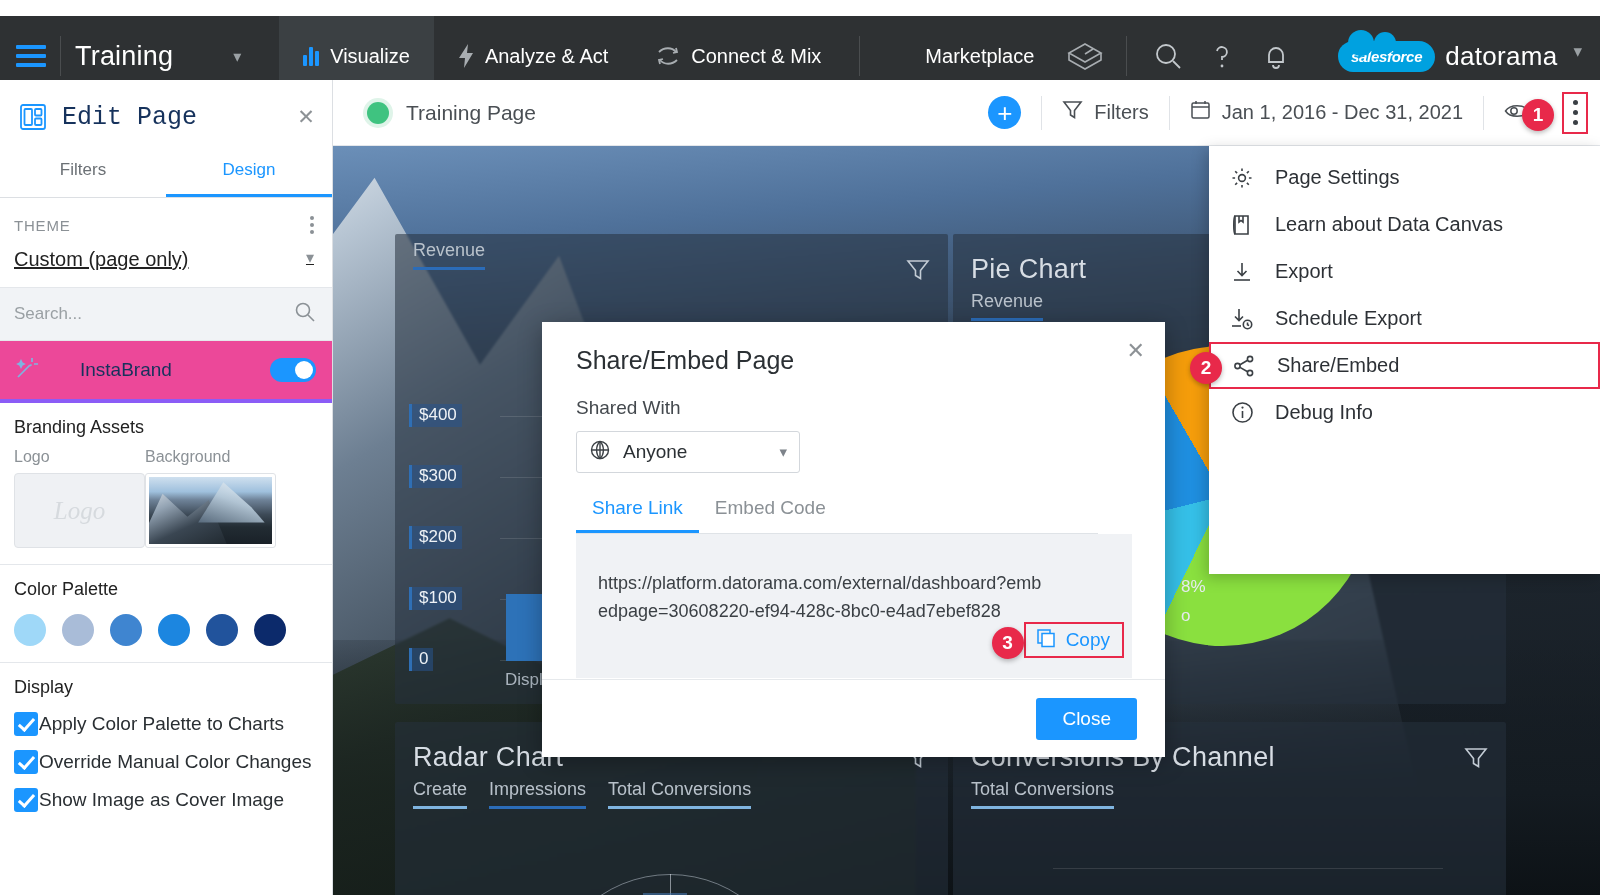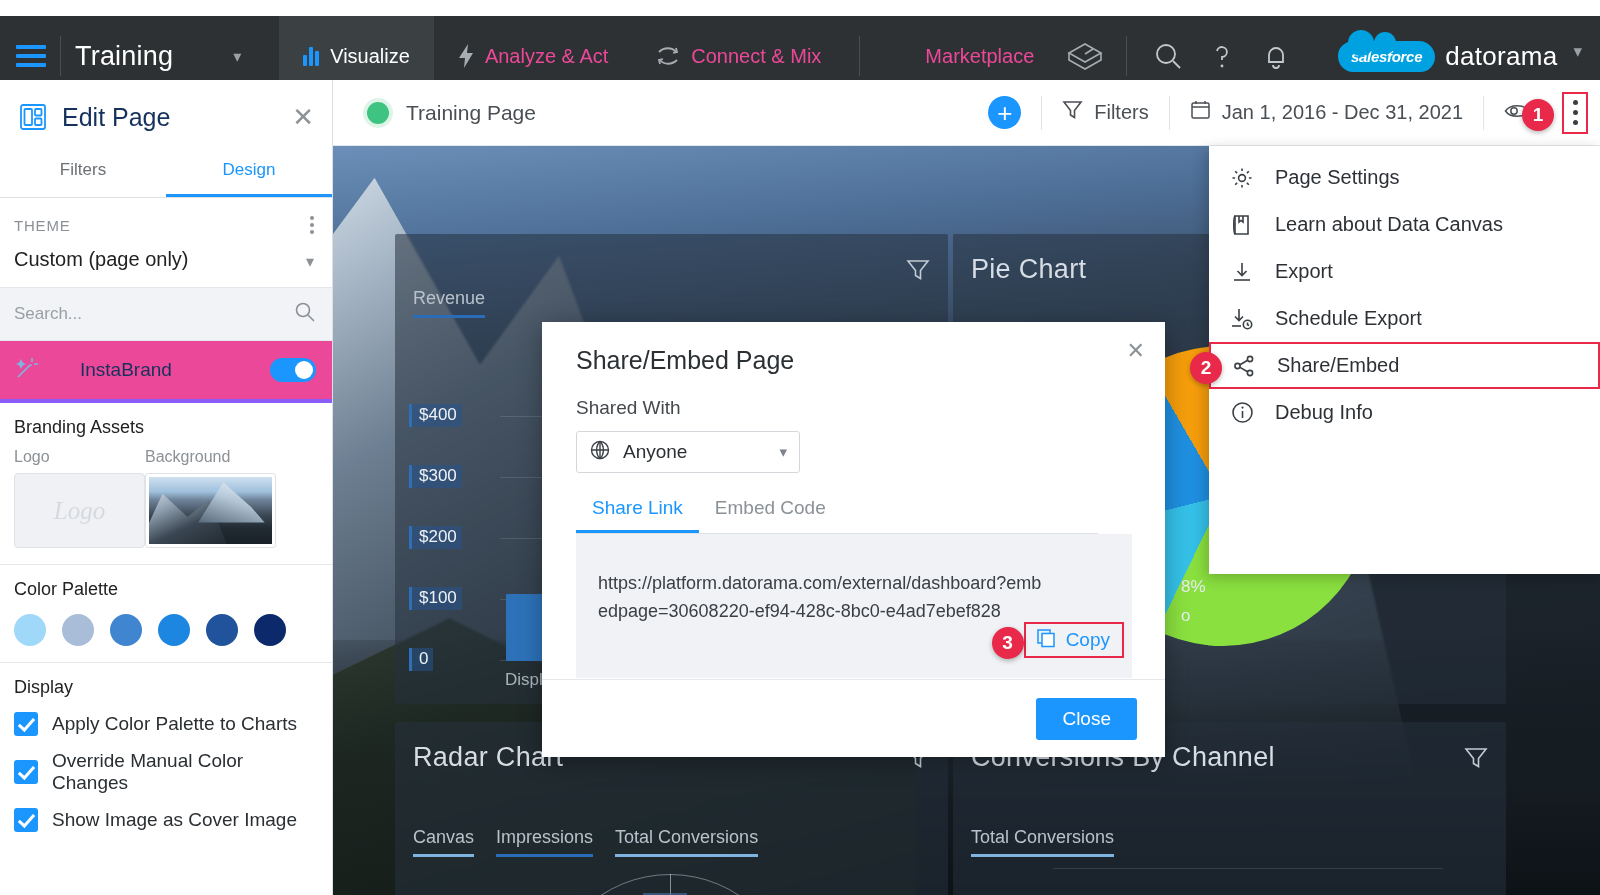--- a/index.html
+++ b/index.html
@@ -17,21 +17,21 @@
     display: flex; align-items: center;
     color: #c8cbcd;
   }
   .hamburger { width: 30px; margin-left: 16px; display: flex; flex-direction: column; gap: 5px; cursor: pointer; }
   .hamburger span { display: block; height: 4px; background: #1b96ff; border-radius: 1px; }
   .nav-div { width: 1px; height: 40px; background: #4a4d4f; margin: 0 14px; }
   .org-name { font-size: 27px; color: #fff; font-weight: 400; letter-spacing: .2px; }
   .org-caret { margin-left: 60px; color: #9aa0a4; font-size: 16px; }
   .nav-tab {
     height: 80px; display: flex; align-items: center; gap: 11px;
-    padding: 0 24px; font-size: 20px; color: #ec4899; cursor: pointer;
+    padding: 0 24px; font-size: 20px; color: #ffffff; cursor: pointer;
     position: relative;
   }
   .nav-tab.active { background: #3b4043; color: #fff; }
   .nav-tab.active::after {
     content: ""; position: absolute; left: 0; right: 0; bottom: 0; height: 4px; background: #1b96ff;
   }
   .nav-icon { display: inline-flex; align-items: center; }
   .icon-bars { display: inline-flex; align-items: flex-end; gap: 2px; height: 19px; }
   .icon-bars i { display: block; width: 4px; background: #1b96ff; border-radius: 1px; }
   .icon-bars i:nth-child(1){ height: 11px; }
@@ -53,38 +53,39 @@
   .sfcloud::before { width: 26px; height: 26px; top: -11px; left: 10px; }
   .sfcloud::after  { width: 22px; height: 22px; top: -9px; left: 36px; }
   .datorama-wd { font-size: 26px; color: #fff; margin-left: 10px; letter-spacing: .3px; }
   .user-caret { color: #9aa0a4; font-size: 17px; margin-left: 16px; }
 
   
   .sidebar {
     position: absolute; top: 80px; left: 0; width: 333px; height: 815px;
     background: #fff; border-right: 1px solid #dcdfe3; overflow: hidden;
   }
-  .sb-head { display: flex; align-items: center; padding: 22px 18px 16px 18px; }
+  .sb-head { display: flex; align-items: center; padding: 22px 18px 16px 18px; font-family: Liberation Mono, monospace; }
   .sb-head-ic { width: 30px; height: 30px; flex: 0 0 30px; }
   .sb-title { font-size: 25px; color: #16325c; font-weight: 400; margin-left: 14px; }
   .sb-close { margin-left: auto; font-size: 26px; color: #8d9296; cursor: pointer; line-height: 1; }
   .sb-tabs { display: flex; border-bottom: 1px solid #dcdfe3; }
   .sb-tab {
     flex: 1; text-align: center; padding: 12px 0 14px; font-size: 17px; color: #6b7075; cursor: pointer;
   }
   .sb-tab.active { color: #1b96ff; border-bottom: 3px solid #1b96ff; }
   .sb-section-head {
     display: flex; align-items: center; padding: 18px 18px 8px 14px;
     font-size: 15px; color: #8b9196; letter-spacing: .8px;
   }
   .kebab-v { margin-left: auto; display: flex; flex-direction: column; gap: 3px; cursor: pointer; }
   .kebab-v i { width: 4px; height: 4px; background: #8b9196; border-radius: 50%; display: block; }
   .sb-theme-row {
-    display: flex; align-items: flex-end; padding: 6px 18px 16px 14px; font-size: 20px; color: #222;
+    display: flex; align-items: flex-start; padding: 6px 18px 16px 14px; font-size: 20px; color: #222;
     cursor: pointer;
+    text-decoration: underline;
   }
   .sb-theme-row .car { margin-left: auto; color: #8b9196; font-size: 16px; }
   .sb-search {
     background: #f1f3f6; border-top: 1px solid #e4e7eb; border-bottom: 1px solid #e4e7eb;
     display: flex; align-items: center; padding: 13px 16px 13px 14px;
   }
   .sb-search input {
     border: 0; background: transparent; outline: none; font-size: 17px; color: #4b5053; flex: 1;
     font-family: "Liberation Sans", sans-serif;
   }
@@ -126,21 +127,21 @@
     clip-path: polygon(0 100%, 28% 8%, 55% 46%, 78% 18%, 100% 100%);
   }
   .bg-thumb::after {
     content:""; position: absolute; right: 6%; top: 8%; width: 60%; height: 60%;
     background: linear-gradient(200deg, #f2f7fb 0%, #b9ccdb 45%, #54677a 100%);
     clip-path: polygon(10% 100%, 44% 0, 82% 62%, 100% 100%);
     opacity: .9;
   }
   .swatches { display: flex; gap: 16px; padding-top: 4px; }
   .sw { width: 32px; height: 32px; border-radius: 50%; cursor: pointer; }
-  .cb-row { display: flex; align-items: center; gap: 14px; margin-top: 14px; }
+  .cb-row { display: flex; align-items: center; gap: 1px; margin-top: 14px; }
   .cbx {
     width: 24px; height: 24px; border-radius: 3px; background: #1b96ff; flex: 0 0 24px;
     position: relative; cursor: pointer;
   }
   .cbx::after {
     content: ""; position: absolute; left: 8px; top: 3px; width: 6px; height: 13px;
     border: solid #fff; border-width: 0 3px 3px 0; transform: rotate(42deg);
   }
   .cb-lab { font-size: 19px; color: #2a2f33; }
 
@@ -205,21 +206,21 @@
     clip-path: polygon(0 100%, 0 30%, 20% 12%, 44% 34%, 70% 8%, 100% 40%, 100% 100%);
     opacity: .85;
   }
 
   .widget {
     position: absolute; background: rgba(38,50,62,.55); backdrop-filter: blur(1px);
     border-radius: 2px;
   }
   .w-title { font-size: 27px; color: #d7dde4; font-weight: 500; padding: 20px 0 0 18px; letter-spacing: .3px; }
   .w-filter { position: absolute; right: 18px; top: 24px; cursor: pointer; }
-  .w-metrics { display: flex; gap: 22px; padding: 6px 0 0 18px; margin-top: 48px; }
+  .w-metrics { display: flex; gap: 22px; padding: 6px 0 0 18px; }
   .w-metric { font-size: 18px; color: #b9c2cb; padding-bottom: 6px; cursor: pointer; }
   .w-metric.u1 { border-bottom: 3px solid #7fb4e0; }
   .w-metric.u2 { border-bottom: 3px solid #2b6cb8; }
 
   .axis-lab {
     position: absolute; font-size: 17px; color: #eef2f6; background: rgba(40,84,142,.55);
     padding: 1px 5px 2px 7px; border-left: 3px solid #2f6fb5;
   }
   .gridline { position: absolute; height: 1px; background: rgba(255,255,255,.12); }
   .bar { position: absolute; background: #2d72b8; }
@@ -575,21 +576,21 @@
   </div>
 
   <div class="widget" style="left:62px; top:576px; width:553px; height:300px;">
     <div class="w-title">Radar Chart</div>
     <span class="w-filter">
       <svg width="24" height="25" viewBox="0 0 24 25" fill="none" stroke="#c3ccd5" stroke-width="1.6">
         <path d="M2 3 h20 L14.5 12.5 v8 L9.5 17.5 v-5 z"></path>
       </svg>
     </span>
     <div class="w-metrics">
-      <span class="w-metric u1">Canvas</span>
+      <span class="w-metric u1">Create</span>
       <span class="w-metric u2">Impressions</span>
       <span class="w-metric u1">Total Conversions</span>
     </div>
     <div class="radar-ring" style="left:150px; top:152px; width:250px; height:250px;"></div>
 
     <div class="radar-spoke" style="left:275px; top:152px; height:140px;"></div>
     <div class="radar-val" style="left:248px; top:171px;">180</div>
 
   </div>
 

